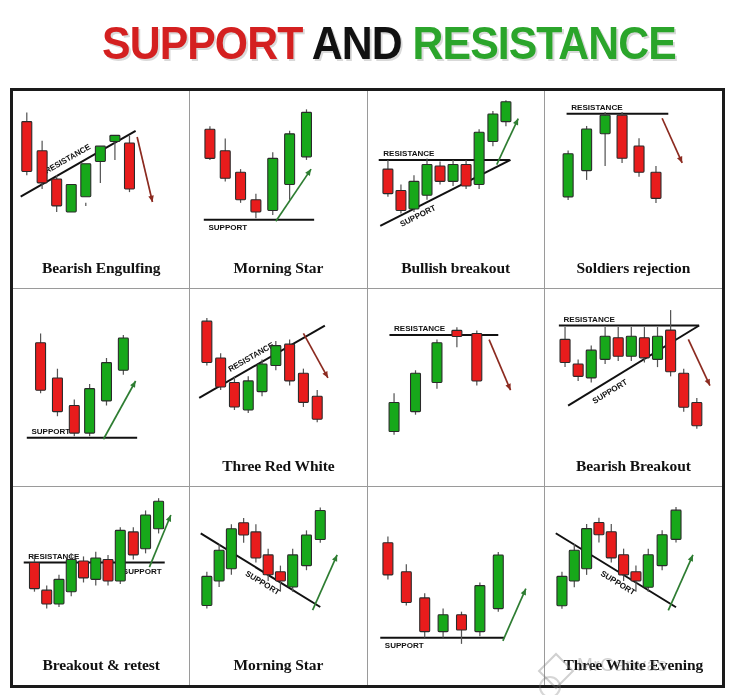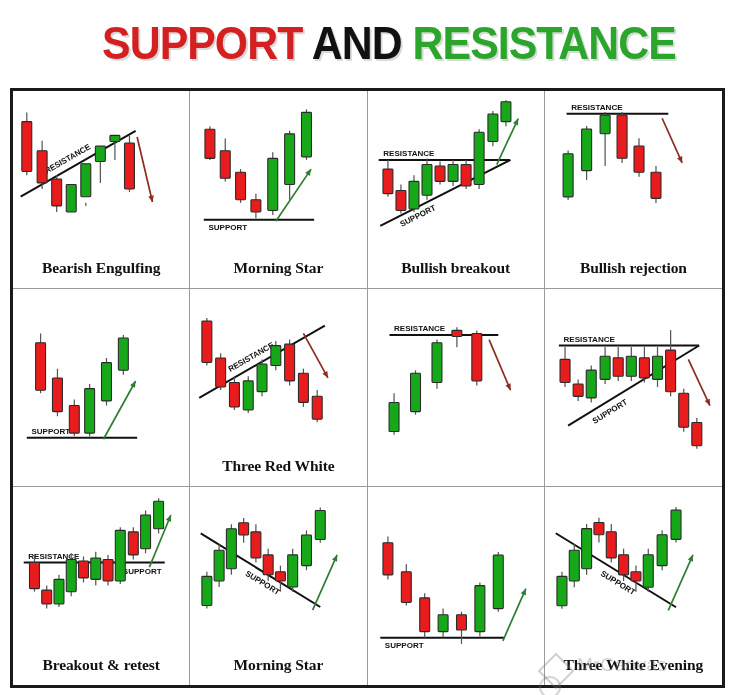--- a/index.html
+++ b/index.html
@@ -220,21 +220,21 @@
             <line x1="122" y1="52" x2="122" y2="102" stroke="#555" stroke-width="1.6"></line>
             <rect x="115.5" y="62" width="13" height="34" fill="#e81c1c" stroke="#2a2a2a" stroke-width="1.4" rx="1.2"></rect>
             <line x1="144" y1="88" x2="144" y2="136" stroke="#555" stroke-width="1.6"></line>
             <rect x="137.5" y="96" width="13" height="34" fill="#e81c1c" stroke="#2a2a2a" stroke-width="1.4" rx="1.2"></rect>
             <g>
               <line x1="152" y1="26" x2="178" y2="84" stroke="#8c2b20" stroke-width="2.2"></line>
               <polygon points="178,84 171.28969326176212,78.00235183769844 177.9872271422975,75.00000906366533" fill="#8c2b20"></polygon>
             </g>
           </svg>
         </div>
-        <div class="cell-label">Bullish rejection</div>
+        <div class="cell-label">Soldiers rejection</div>
       </div>
       <div class="cell">
         <div class="chart-area">
           <svg viewBox="0 0 230 185" preserveAspectRatio="xMidYMid meet">
             <line x1="18" y1="158" x2="162" y2="158" stroke="#111111" stroke-width="2.6"></line>
             <text x="24" y="153" font-size="10.5" font-weight="bold" fill="#111" font-family="&quot;Liberation Sans&quot;, sans-serif">SUPPORT</text>
             <line x1="36" y1="22" x2="36" y2="100" stroke="#555" stroke-width="1.6"></line>
             <rect x="29.5" y="34" width="13" height="62" fill="#e81c1c" stroke="#2a2a2a" stroke-width="1.4" rx="1.2"></rect>
             <line x1="58" y1="68" x2="58" y2="130" stroke="#555" stroke-width="1.6"></line>
             <rect x="51.5" y="80" width="13" height="44" fill="#e81c1c" stroke="#2a2a2a" stroke-width="1.4" rx="1.2"></rect>
@@ -338,20 +338,21 @@
             <line x1="180" y1="94" x2="180" y2="150" stroke="#555" stroke-width="1.6"></line>
             <rect x="173.5" y="100" width="13" height="44" fill="#e81c1c" stroke="#2a2a2a" stroke-width="1.4" rx="1.2"></rect>
             <line x1="197" y1="132" x2="197" y2="172" stroke="#555" stroke-width="1.6"></line>
             <rect x="190.5" y="138" width="13" height="30" fill="#e81c1c" stroke="#2a2a2a" stroke-width="1.4" rx="1.2"></rect>
             <g>
               <line x1="186" y1="56" x2="214" y2="116" stroke="#8c2b20" stroke-width="2.2"></line>
               <polygon points="214,116 207.19926079781123,110.10509149317713 213.85036245676065,107.00124405233404" fill="#8c2b20"></polygon>
             </g>
           </svg>
         </div>
+        <div class="cell-label">Bearish Breakout</div>
       </div>
       <div class="cell">
         <div class="chart-area">
           <svg viewBox="0 0 230 185" preserveAspectRatio="xMidYMid meet">
             <line x1="14" y1="88" x2="198" y2="88" stroke="#111111" stroke-width="2.6"></line>
             <text x="20" y="83" font-size="10.5" font-weight="bold" fill="#111" font-family="&quot;Liberation Sans&quot;, sans-serif">RESISTANCE</text>
             <text x="194" y="103" font-size="10.5" font-weight="bold" fill="#111" text-anchor="end" font-family="&quot;Liberation Sans&quot;, sans-serif">SUPPORT</text>
             <line x1="28" y1="78" x2="28" y2="126" stroke="#555" stroke-width="1.6"></line>
             <rect x="21.5" y="88" width="13" height="34" fill="#e81c1c" stroke="#2a2a2a" stroke-width="1.4" rx="1.2"></rect>
             <line x1="44" y1="118" x2="44" y2="148" stroke="#555" stroke-width="1.6"></line>

